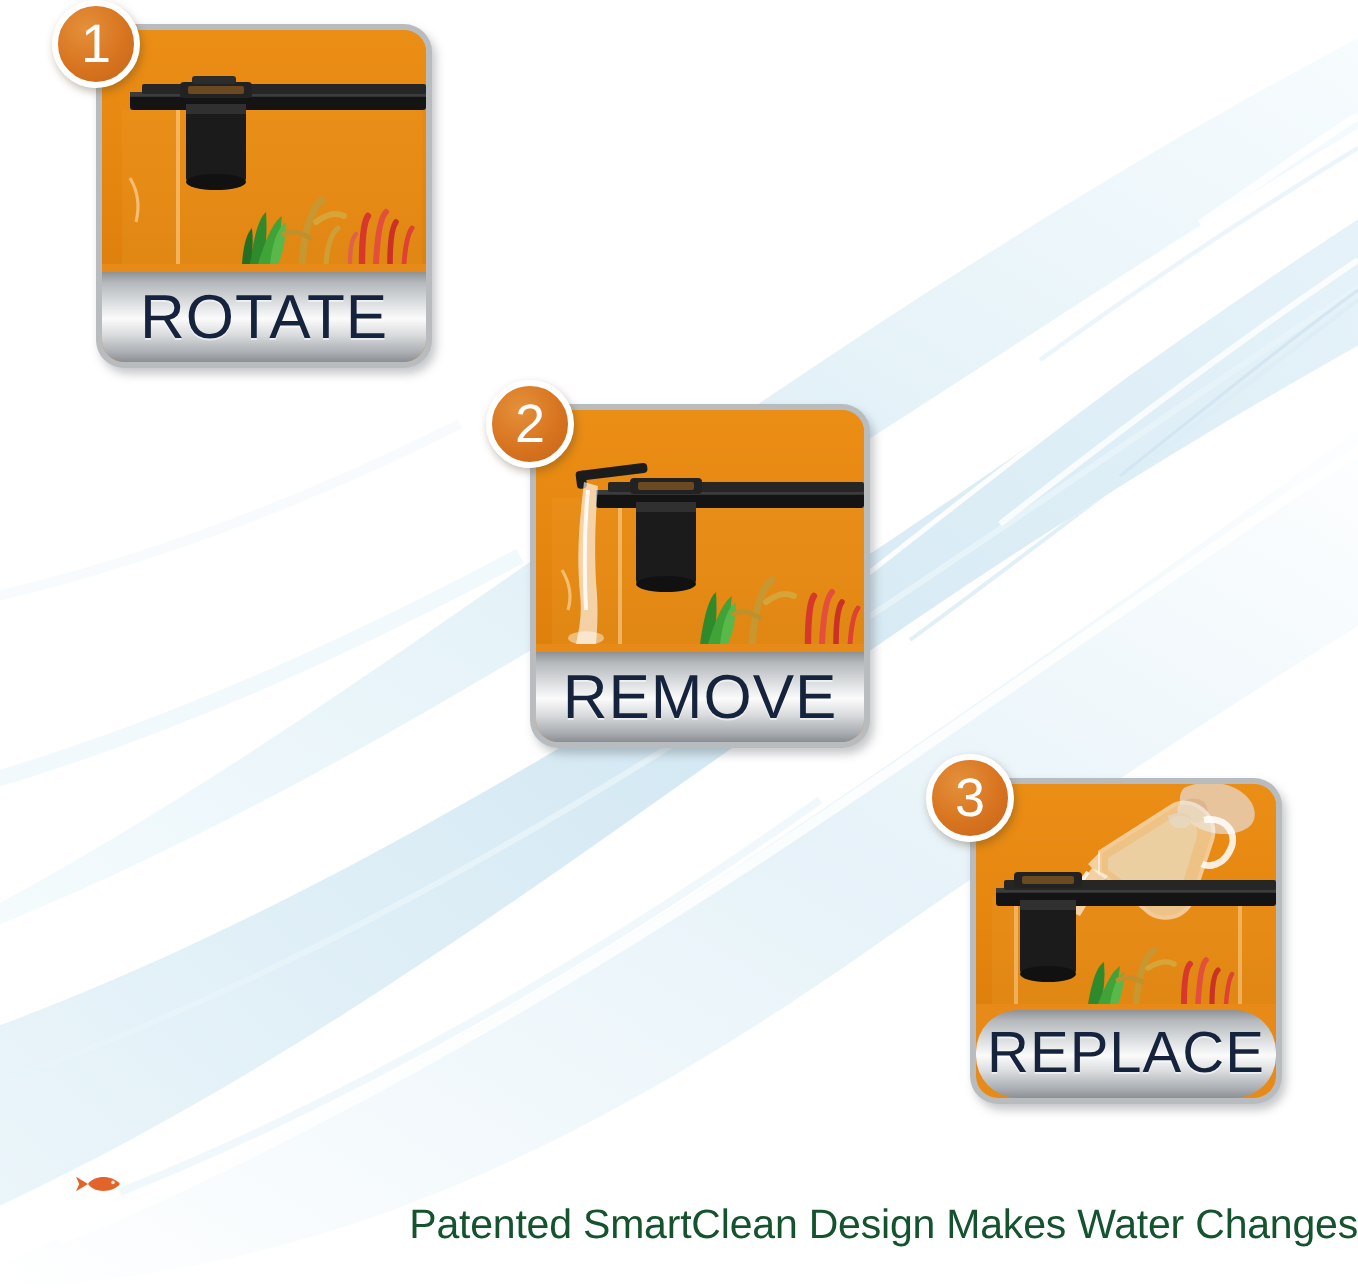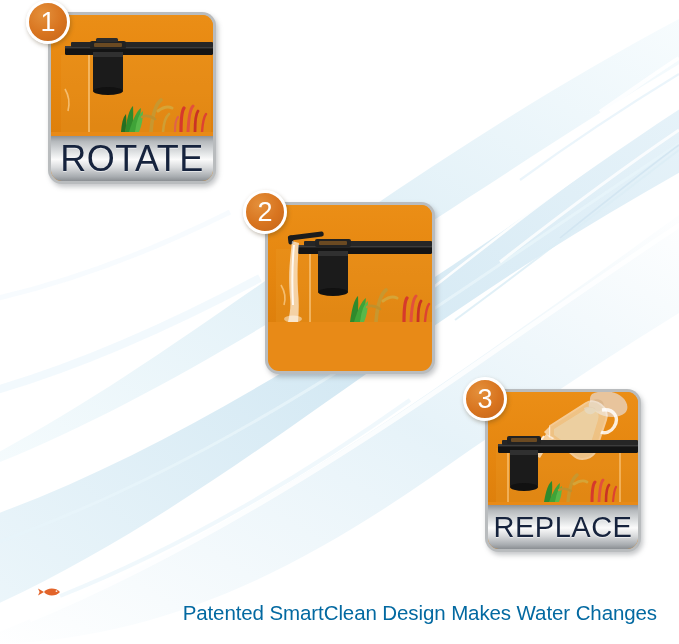--- a/index.html
+++ b/index.html
@@ -65,23 +65,22 @@
     display:flex; align-items:center; justify-content:center;
     font-size:27px; line-height:1;
     box-shadow:1px 2px 4px rgba(80,60,30,0.35);
     z-index:5;
   }
 
   
   #caption {
     position:absolute;
     left:0; right:0; bottom:18px;
-    padding-right:22px;
     text-align:right;
-    color:#0369a1;
+    color:#14532d;
     font-size:20.5px;
     line-height:1.32;
     letter-spacing:-0.1px;
   }
   #caption .line { display:block; white-space:nowrap; }
   #fish-icon {
     position:absolute;
     left:37px; top:586px;
     width:26px; height:12px;
     z-index:4;
@@ -175,21 +174,21 @@
         <g>
           <path d="M 130 117 q 0 -20 3 -24" fill="none" stroke="#d6392c" stroke-width="3.2" stroke-linecap="round"></path>
           <path d="M 137 117 q 1 -22 5 -26" fill="none" stroke="#e2503c" stroke-width="3" stroke-linecap="round"></path>
           <path d="M 144 117 q 0 -17 3 -21" fill="none" stroke="#c93225" stroke-width="2.8" stroke-linecap="round"></path>
           <path d="M 151 117 q 1 -14 4 -18" fill="none" stroke="#dd4232" stroke-width="2.4" stroke-linecap="round"></path>
           <path d="M 124 117 q 0 -12 3 -15" fill="none" stroke="#e0614a" stroke-width="2.2" stroke-linecap="round"></path>
         </g>
       </svg>
     </div>
     <div class="band" style="height:45px;">
-      <span class="band-label" style="font-size:36px;">ROTATE</span>
+      <span class="band-label" style="font-size:31px;">ROTATE</span>
     </div>
   </div>
 </div>
 
 <div class="step-tile" style="left:265px; top:202px; width:170px; height:172px;">
   <div class="badge" style="left:-22px; top:-12px;">
     <span>2</span>
   </div>
   <div class="tile-inner">
     <div class="scene" style="height:117px;">
@@ -229,20 +228,23 @@
           <path d="M 112 104 q -8 -5 -13 -2" fill="none" stroke="#c0902c" stroke-width="2.6" stroke-linecap="round"></path>
         </g>
         <g>
           <path d="M 136 117 q 0 -20 3 -24" fill="none" stroke="#d6392c" stroke-width="3.2" stroke-linecap="round"></path>
           <path d="M 143 117 q 1 -22 5 -26" fill="none" stroke="#e2503c" stroke-width="3" stroke-linecap="round"></path>
           <path d="M 150 117 q 0 -17 3 -21" fill="none" stroke="#c93225" stroke-width="2.8" stroke-linecap="round"></path>
           <path d="M 157 117 q 1 -14 4 -18" fill="none" stroke="#dd4232" stroke-width="2.4" stroke-linecap="round"></path>
         </g>
       </svg>
     </div>
+    <div class="band" style="height:45px;">
+      <span class="band-label" style="font-size:31px;">REMOVE</span>
+    </div>
   </div>
 </div>
 
 <div class="step-tile" style="left:485px; top:389px; width:156px; height:163px;">
   <div class="badge" style="left:-22px; top:-12px;">
     <span>3</span>
   </div>
   <div class="tile-inner">
     <div class="scene" style="height:110px;">
       <svg viewBox="0 0 150 110" preserveAspectRatio="none">
@@ -293,21 +295,21 @@
           <path d="M 83 99 q -7 -4 -12 -1" fill="none" stroke="#c0902c" stroke-width="2.4" stroke-linecap="round"></path>
         </g>
         <g>
           <path d="M 104 110 q 0 -17 3 -20" fill="none" stroke="#d6392c" stroke-width="3" stroke-linecap="round"></path>
           <path d="M 111 110 q 1 -19 4 -22" fill="none" stroke="#e2503c" stroke-width="2.8" stroke-linecap="round"></path>
           <path d="M 118 110 q 0 -14 3 -17" fill="none" stroke="#c93225" stroke-width="2.6" stroke-linecap="round"></path>
           <path d="M 125 110 q 1 -12 3 -15" fill="none" stroke="#dd4232" stroke-width="2.2" stroke-linecap="round"></path>
         </g>
       </svg>
     </div>
-    <div class="band" style="height:44px;">
+    <div class="band" style="height:44px;border-radius:21px;">
       <span class="band-label" style="font-size:29px;">REPLACE</span>
     </div>
   </div>
 </div>
 
 <svg id="fish-icon" viewBox="0 0 26 12">
   <path d="M 7 6 C 10 1.5 19 1.2 23 6 C 19 10.8 10 10.5 7 6 Z" fill="#E2642A"></path>
   <path d="M 7 6 L 1 2.4 L 2.6 6 L 1 9.6 Z" fill="#E2642A"></path>
   <circle cx="19.5" cy="5.2" r="0.9" fill="#ffffff" opacity="0.8"></circle>
 </svg>

